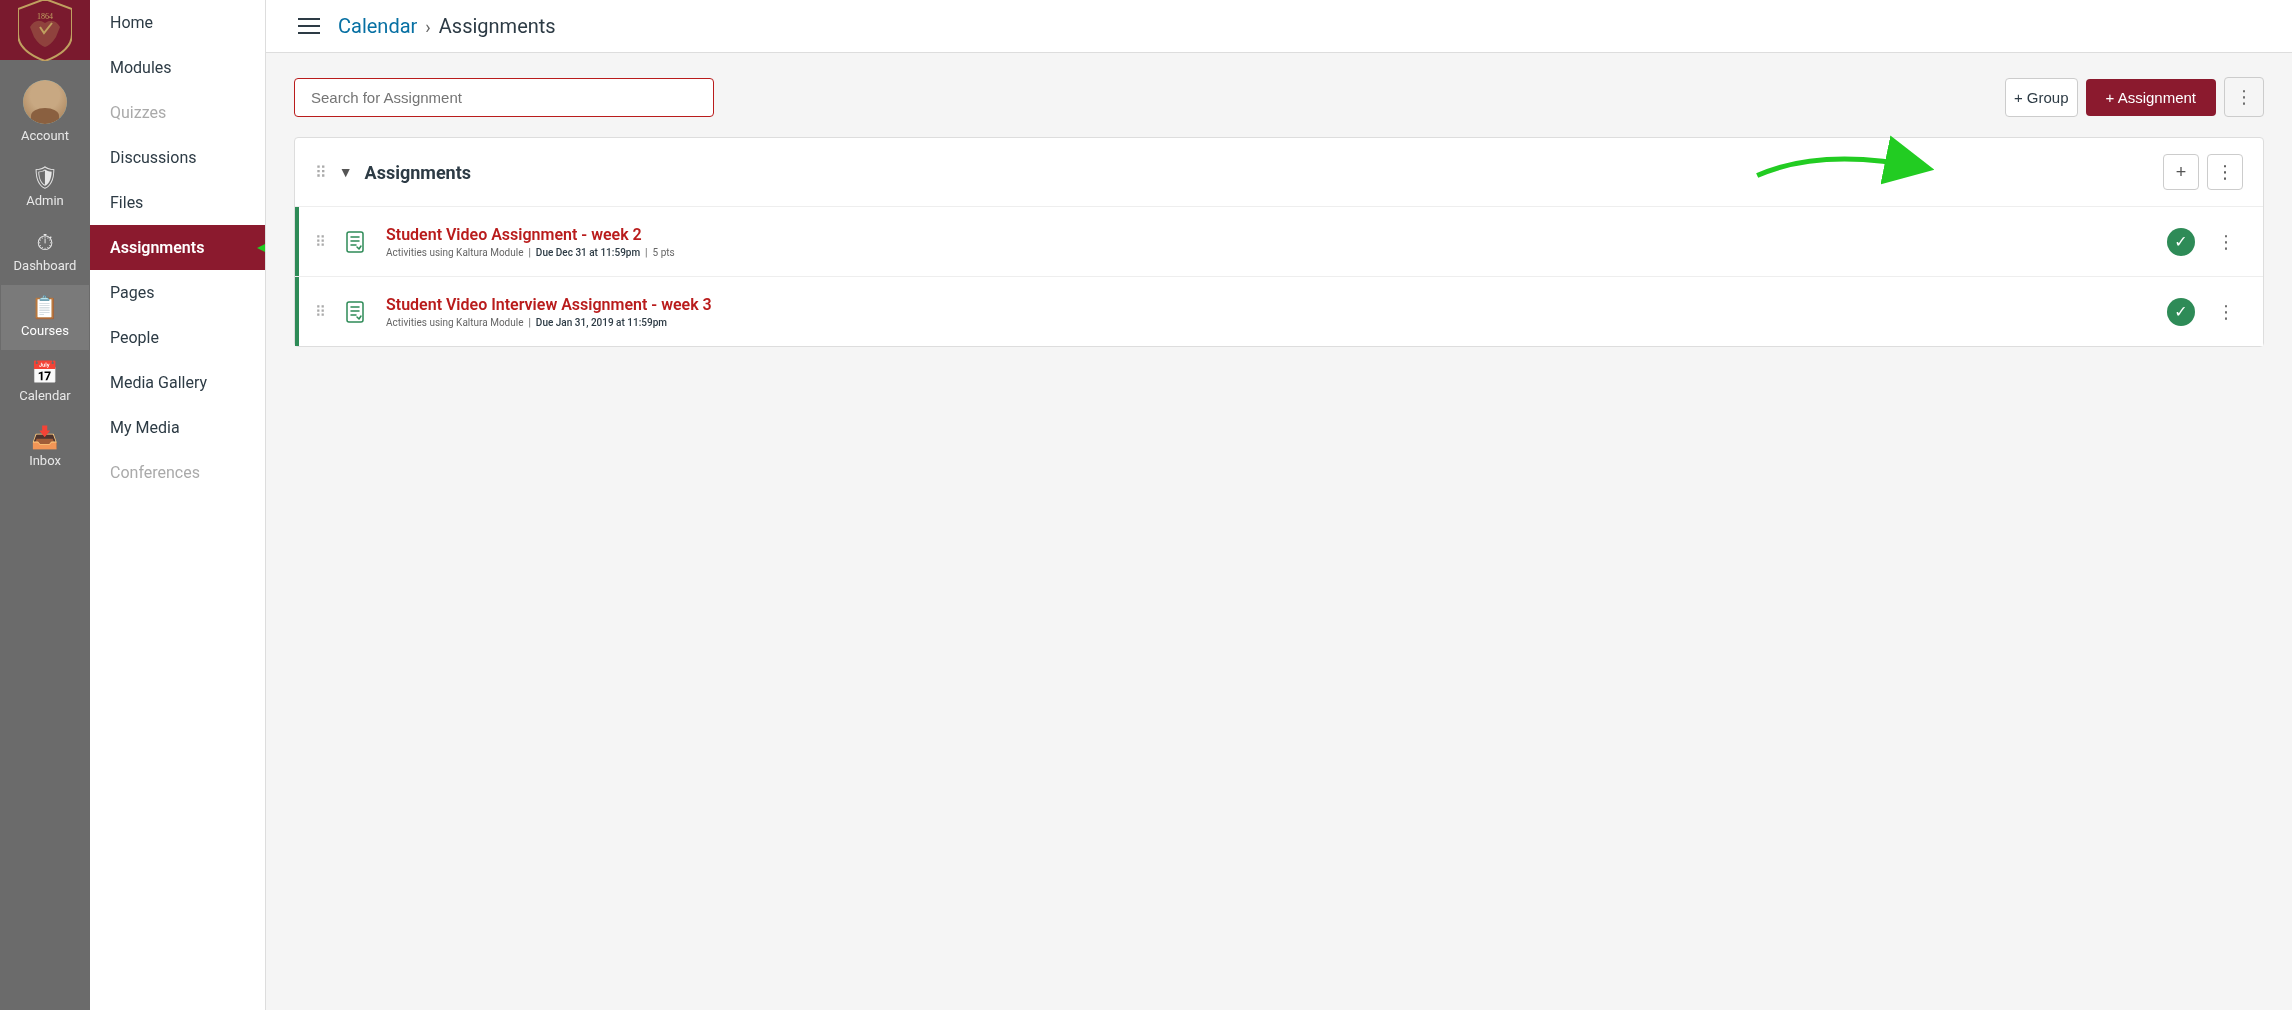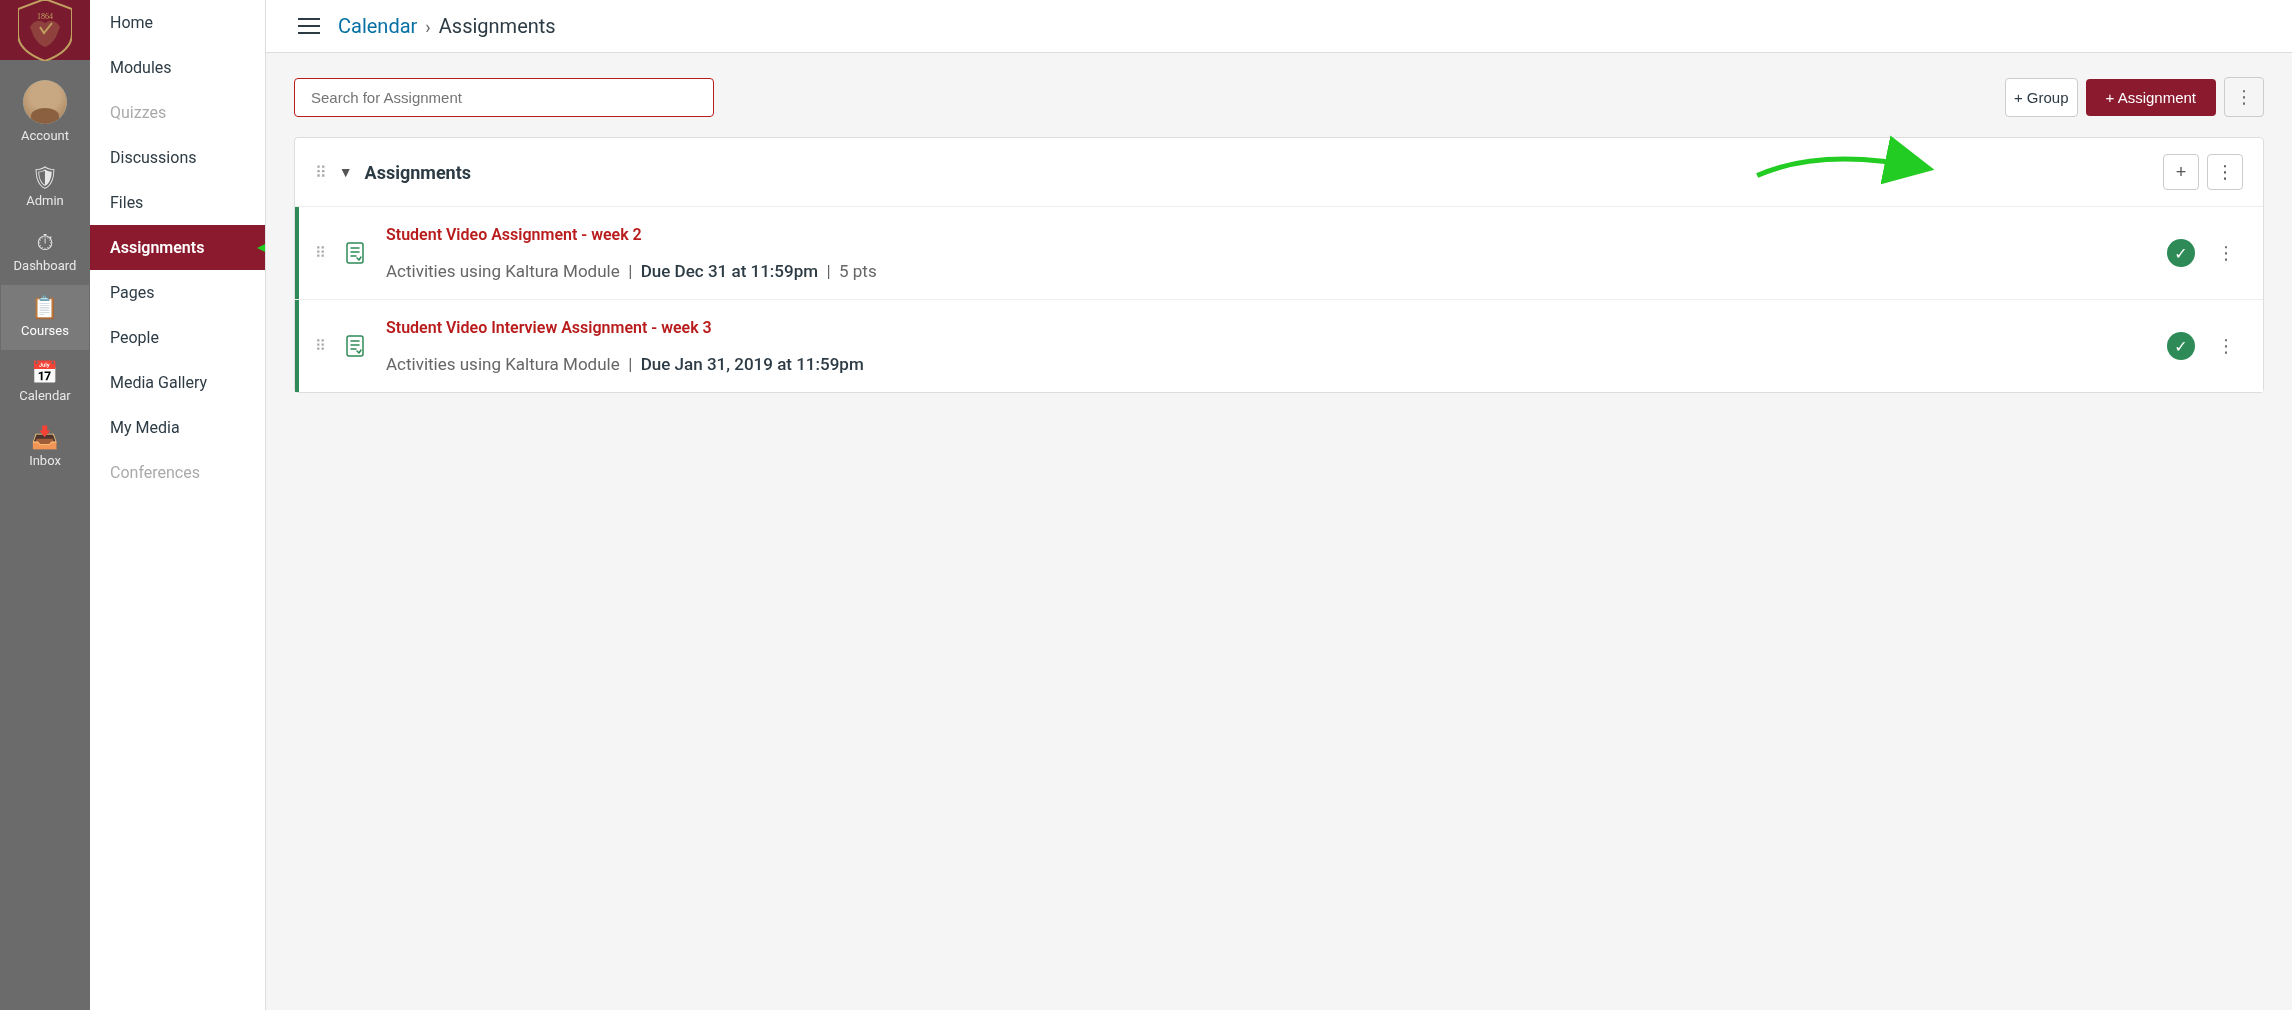--- a/index.html
+++ b/index.html
@@ -212,21 +212,21 @@
       background: #2e8b57;
     }
     .row-drag { color: #aaa; font-size: 15px; cursor: grab; }
     .row-icon {
       width: 32px; height: 32px;
       display: flex; align-items: center; justify-content: center;
       color: #2e8b57; font-size: 20px; flex-shrink: 0;
     }
     .row-info { flex: 1; }
     .row-title { font-size: 16px; font-weight: 600; color: #b91c1c; cursor: pointer; }
-    .row-meta { font-size: 17px; color: #666; margin-top: 17px; }
+    .row-meta { font-size: 10px; color: #666; margin-top: 3px; }
     .row-meta .due { color: #2d3b45; font-weight: 500; }
     .row-check {
       width: 28px; height: 28px; border-radius: 50%;
       background: #2e8b57; color: #fff;
       display: flex; align-items: center; justify-content: center;
       font-size: 16px; flex-shrink: 0;
     }
     .row-kebab {
       background: none; border: none; cursor: pointer;
       font-size: 18px; color: #666; padding: 4px 8px;

